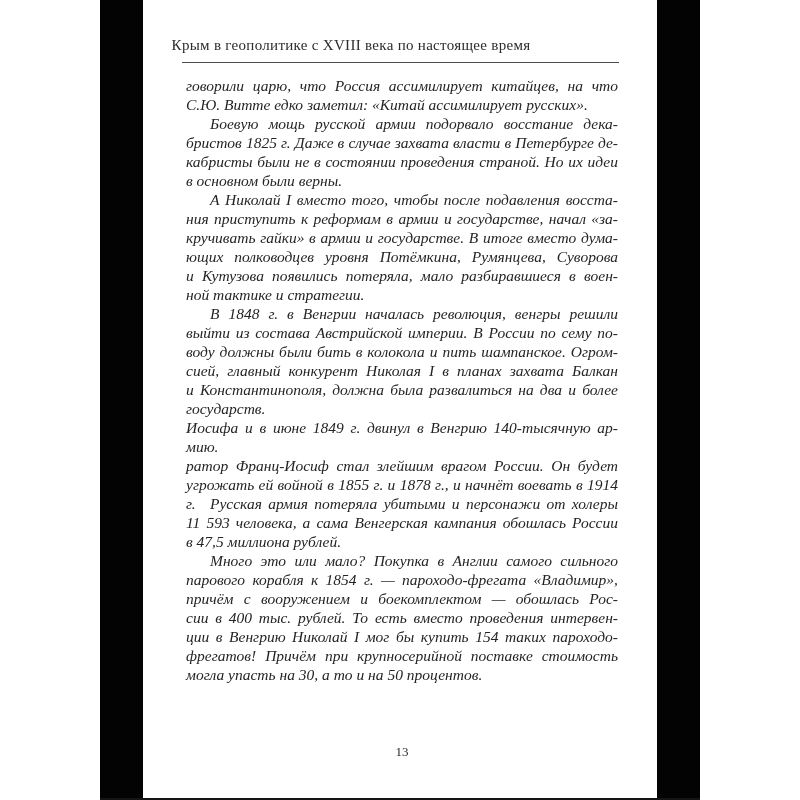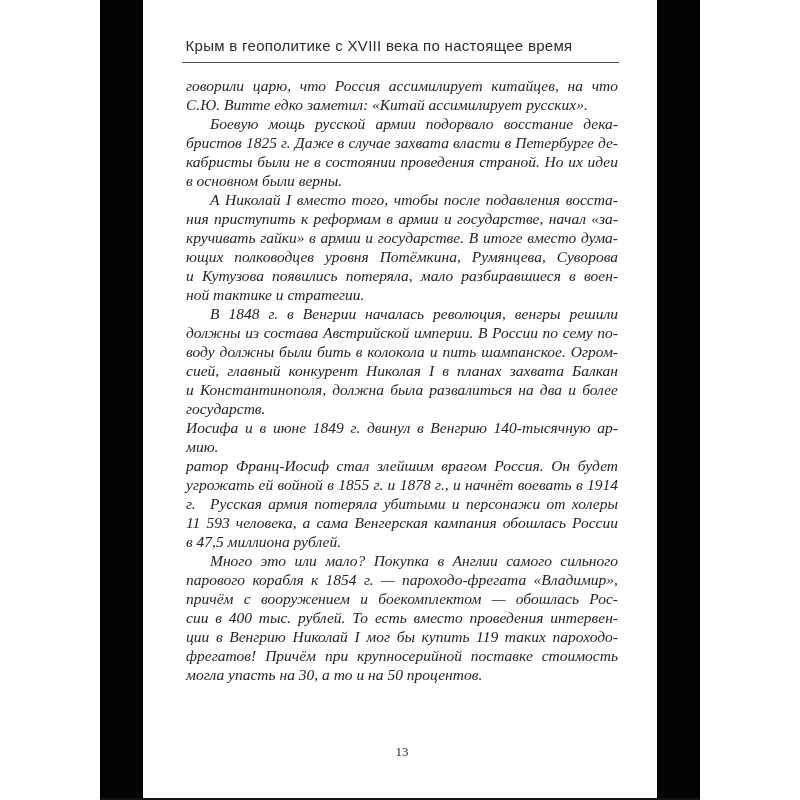--- a/index.html
+++ b/index.html
@@ -31,25 +31,24 @@
     width: 600px;
     height: 2px;
     background: #141414;
   }
   .running-head {
     position: absolute;
     top: 37px;
     left: 143px;
     width: 416px;
     text-align: center;
-    font-family: Liberation Sans, sans-serif;
+    font-family: Liberation Serif, serif;
     font-size: 15px;
     letter-spacing: 0.3px;
     color: #2c2c2c;
-    margin-left: 28px;
   }
   .head-rule {
     position: absolute;
     top: 62px;
     left: 182px;
     width: 437px;
     height: 1px;
     background: #4d4d4d;
   }
   .body-text {
@@ -108,44 +107,44 @@
       <div class="para">
         <div class="line indent">А Николай I вместо того, чтобы после подавления восста-</div>
         <div class="line">ния приступить к реформам в армии и государстве, начал «за-</div>
         <div class="line">кручивать гайки» в армии и государстве. В итоге вместо дума-</div>
         <div class="line">ющих полководцев уровня Потёмкина, Румянцева, Суворова</div>
         <div class="line">и Кутузова появились потеряла, мало разбиравшиеся в воен-</div>
         <div class="line last">ной тактике и стратегии.</div>
       </div>
       <div class="para">
         <div class="line indent">В 1848 г. в Венгрии началась революция, венгры решили</div>
-        <div class="line">должны из состава Австрийской империи. В России по сему по-</div>
+        <div class="line">выйти из состава Австрийской империи. В России по сему по-</div>
         <div class="line">воду должны были бить в колокола и пить шампанское. Огром-</div>
         <div class="line">сией, главный конкурент Николая I в планах захвата Балкан</div>
         <div class="line">и Константинополя, должна была развалиться на два и более</div>
         <div class="line last">государств.</div>
       </div>
       <div class="para">
         <div class="line">Иосифа и в июне 1849 г. двинул в Венгрию 140-тысячную ар-</div>
         <div class="line last">мию.</div>
       </div>
       <div class="para">
-        <div class="line">ратор Франц-Иосиф стал злейшим врагом Россия. Он будет</div>
+        <div class="line">ратор Франц-Иосиф стал злейшим врагом России. Он будет</div>
         <div class="line last">угрожать ей войной в 1855 г. и 1878 г., и начнёт воевать в 1914 г.</div>
       </div>
       <div class="para">
         <div class="line indent">Русская армия потеряла убитыми и персонажи от холеры</div>
         <div class="line">11 593 человека, а сама Венгерская кампания обошлась России</div>
         <div class="line last">в 47,5 миллиона рублей.</div>
       </div>
       <div class="para">
         <div class="line indent">Много это или мало? Покупка в Англии самого сильного</div>
         <div class="line">парового корабля к 1854 г. — пароходо-фрегата «Владимир»,</div>
         <div class="line">причём с вооружением и боекомплектом — обошлась Рос-</div>
         <div class="line">сии в 400 тыс. рублей. То есть вместо проведения интервен-</div>
-        <div class="line">ции в Венгрию Николай I мог бы купить 119 таких пароходо-</div>
+        <div class="line">ции в Венгрию Николай I мог бы купить 154 таких пароходо-</div>
         <div class="line">фрегатов! Причём при крупносерийной поставке стоимость</div>
         <div class="line last">могла упасть на 30, а то и на 50 процентов.</div>
       </div>
     </div>
 
   <div class="folio">13</div>
 </div>
 
 </body></html>

